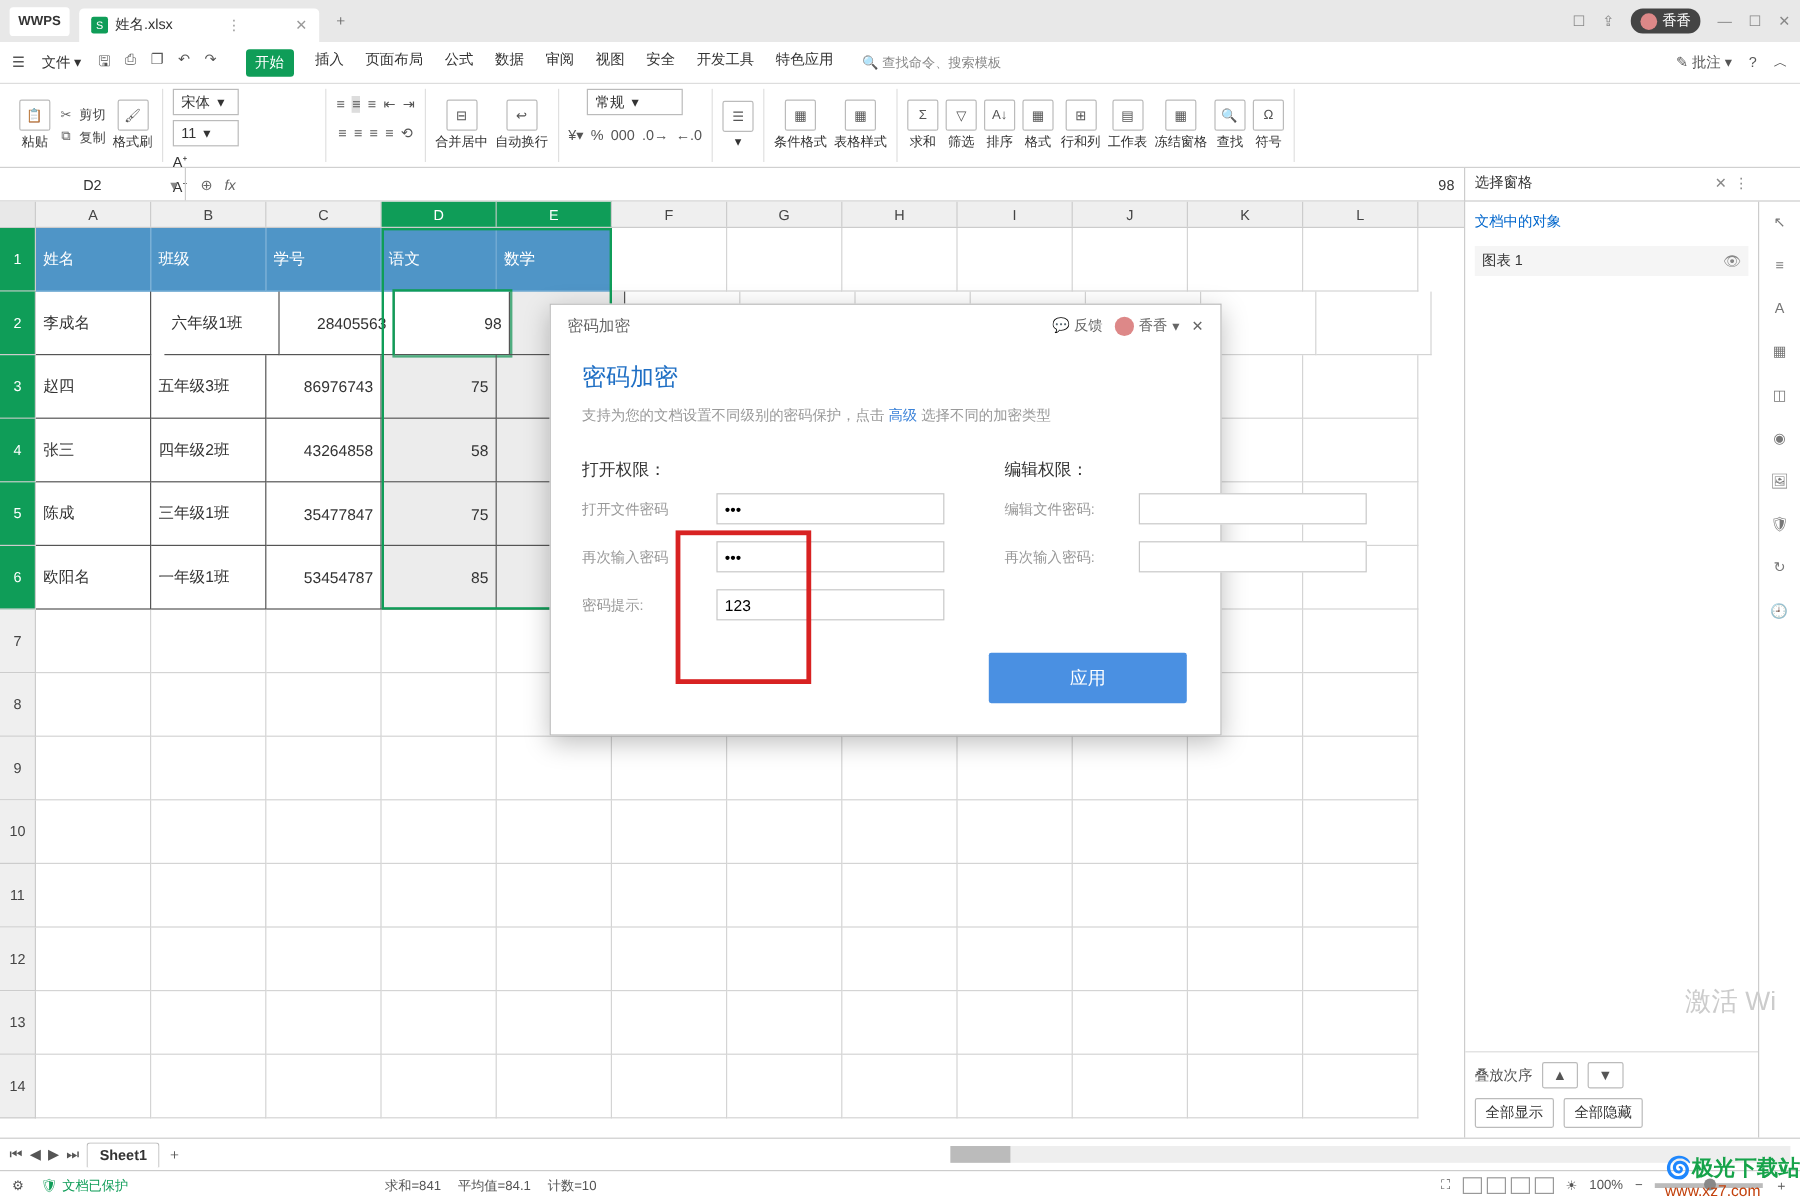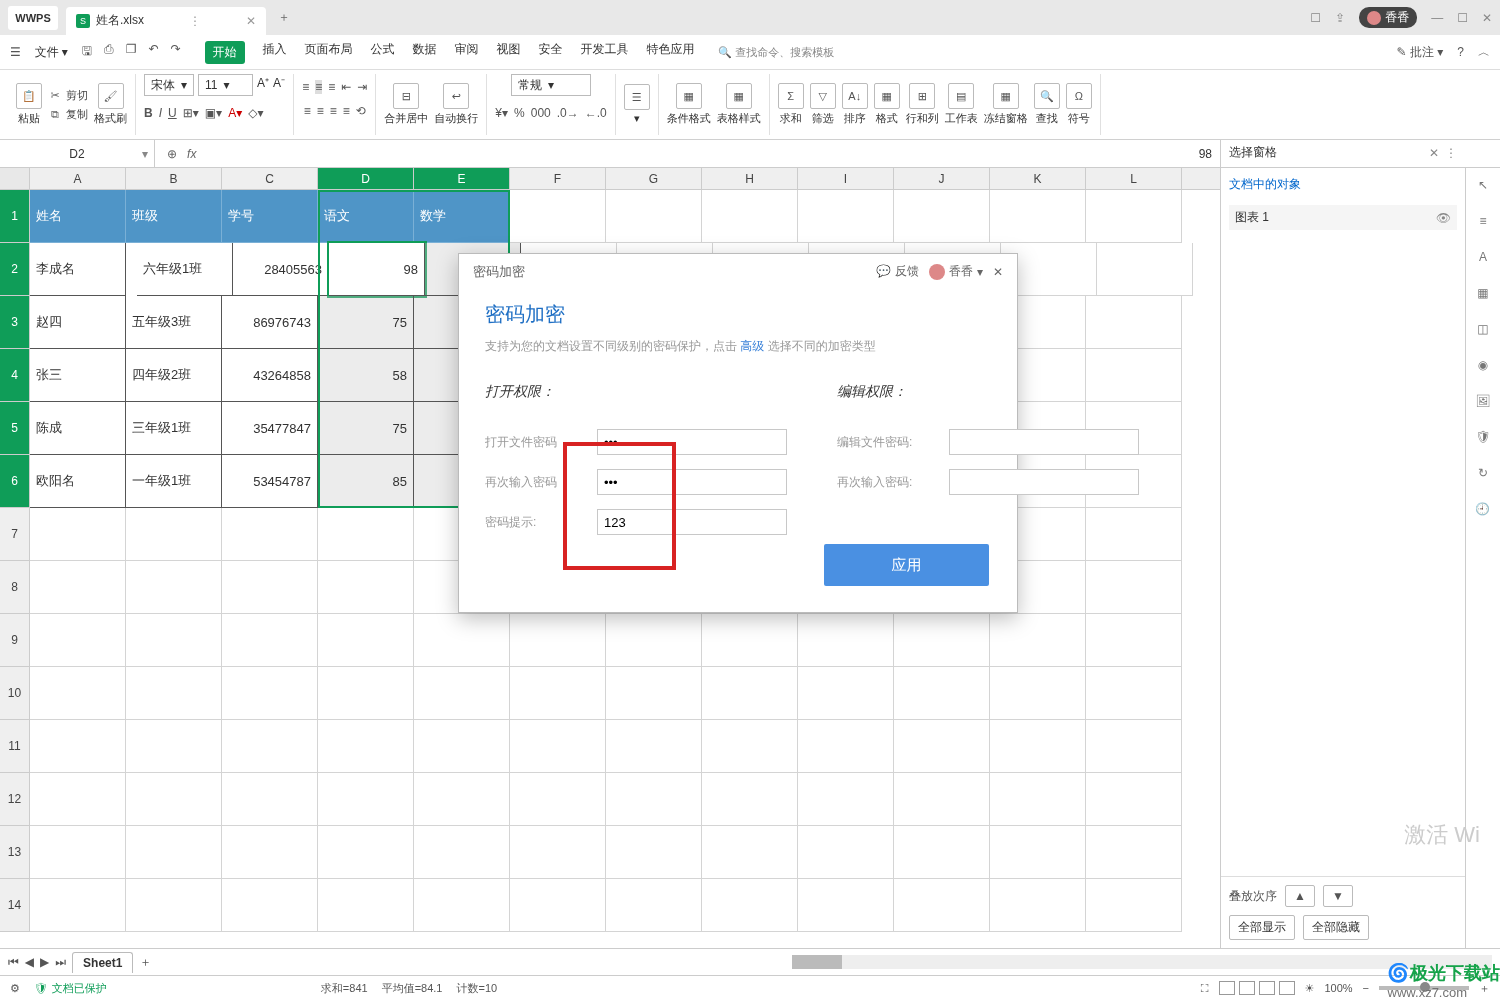--- a/index.html
+++ b/index.html
@@ -29,21 +29,21 @@
 .menu-right { margin-left: auto; display: flex; gap: 14px; align-items: center; color: #555; }
 
 
 .ribbon { height: 70px; background: #fff; border-bottom: 1px solid #d0d0d0; display: flex; padding: 4px 8px; }
 .ribbon-group { display: flex; align-items: center; border-right: 1px solid #e0e0e0; padding: 0 8px; gap: 6px; }
 .big-btn { display: flex; flex-direction: column; align-items: center; gap: 2px; font-size: 11px; color: #333; }
 .big-btn .icn { width: 26px; height: 26px; border: 1px solid #bbb; display: flex; align-items: center; justify-content: center; color: #555; border-radius: 2px; }
 .small-btns { display: flex; flex-direction: column; gap: 4px; font-size: 11px; }
 .small-btns .row { display: flex; align-items: center; gap: 4px; color: #444; }
 .small-btns .icn { width: 14px; height: 14px; display: inline-flex; align-items: center; justify-content: center; color: #666; }
-.font-row { display: flex; gap: 4px; }
+.font-row { display: flex; gap: 4px; flex-direction: column; }
 .font-sel { border: 1px solid #bbb; height: 22px; padding: 0 6px; display: flex; align-items: center; gap: 6px; background: #fff; font-size: 12px; }
 .font-sel.size { width: 55px; }
 .fmt-row { display: flex; gap: 6px; color: #555; margin-top: 6px; }
 .fmt-row span { cursor: pointer; }
 .num-sel { border: 1px solid #bbb; height: 22px; padding: 0 6px; display: flex; align-items: center; gap: 6px; font-size: 12px; width: 80px; }
 
 
 .formula-bar { height: 28px; border-bottom: 1px solid #ccc; display: flex; align-items: center; text-align: right; }
 .name-box { width: 155px; height: 100%; border-right: 1px solid #ccc; display: flex; align-items: center; justify-content: center; position: relative; }
 .name-box .dd { position: absolute; right: 6px; color: #888; }
@@ -104,32 +104,32 @@
 .dlg-title { height: 35px; display: flex; align-items: center; padding: 0 14px; color: #666; font-size: 13px; }
 .dlg-title .r { margin-left: auto; display: flex; align-items: center; gap: 10px; font-size: 12px; }
 .dlg-title .r .u { display: flex; align-items: center; gap: 4px; }
 .dlg-title .r .u .av { width: 16px; height: 16px; border-radius: 50%; background: #d88; }
 .dlg-body { padding: 12px 26px; }
 .dlg-h { color: #1f6fc4; font-size: 20px; margin-bottom: 10px; }
 .dlg-sub { color: #999; font-size: 12px; margin-bottom: 28px; }
 .dlg-sub a { color: #3b82d8; }
 .perm-cols { display: flex; gap: 50px; }
 .perm-col { flex: 1; }
-.perm-head { font-size: 14px; margin-bottom: 28px; font-style: italic; }
+.perm-head { font-size: 14px; margin-bottom: 10px; }
 .field-row { display: flex; align-items: center; margin-bottom: 14px; gap: 8px; }
 .field-row label { width: 84px; color: #999; font-size: 12px; text-align: left; }
 .field-row input { flex: 1; height: 26px; border: 1px solid #c8c8c8; padding: 3px 6px; font-size: 13px; margin-left: 20px; }
 .red-box { position: absolute; border: 4px solid #d82222; pointer-events: none; }
 .dlg-apply { position: absolute; right: 28px; bottom: 26px; width: 165px; height: 42px; background: #4a90e2; color: #fff; display: flex; align-items: center; justify-content: center; font-size: 15px; border-radius: 2px; }
 
 
 .watermark { position: absolute; right: 20px; bottom: 150px; color: #ccc; font-size: 22px; pointer-events: none; }
 .sitelogo { position: absolute; right: 0; bottom: 0; font-size: 13px; }
 .sitelogo .g { color: #16a34a; font-weight: bold; font-size: 18px; }
-.sitelogo .t { color: #737373; }
+.sitelogo .t { color: #c2410c; }
 </style>
 </head>
 <body>
 
 <div class="titlebar">
   <div class="wps-logo">
     <span>W</span>WPS
   </div>
   <div class="doc-tab">
     <span class="doc-icon">S</span>

